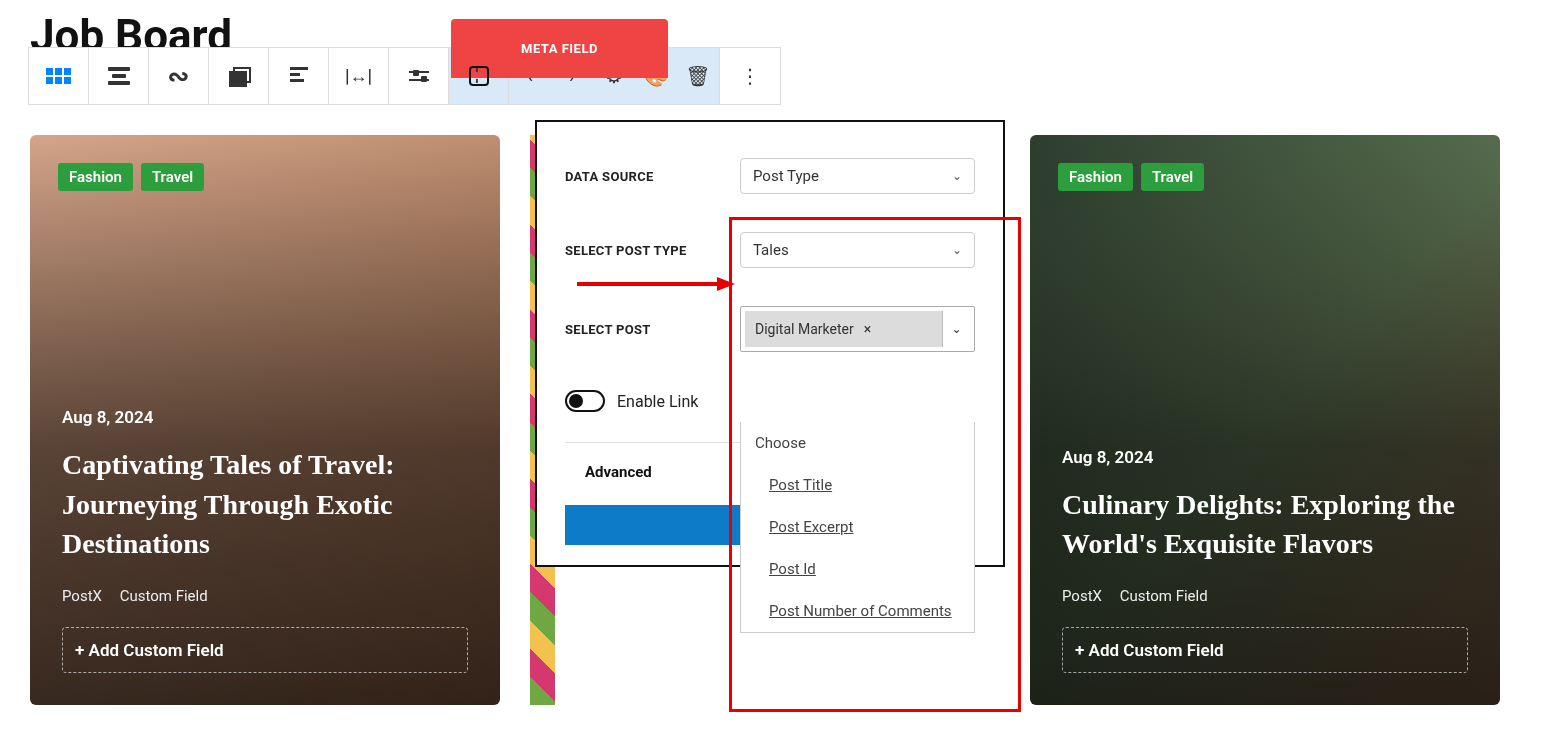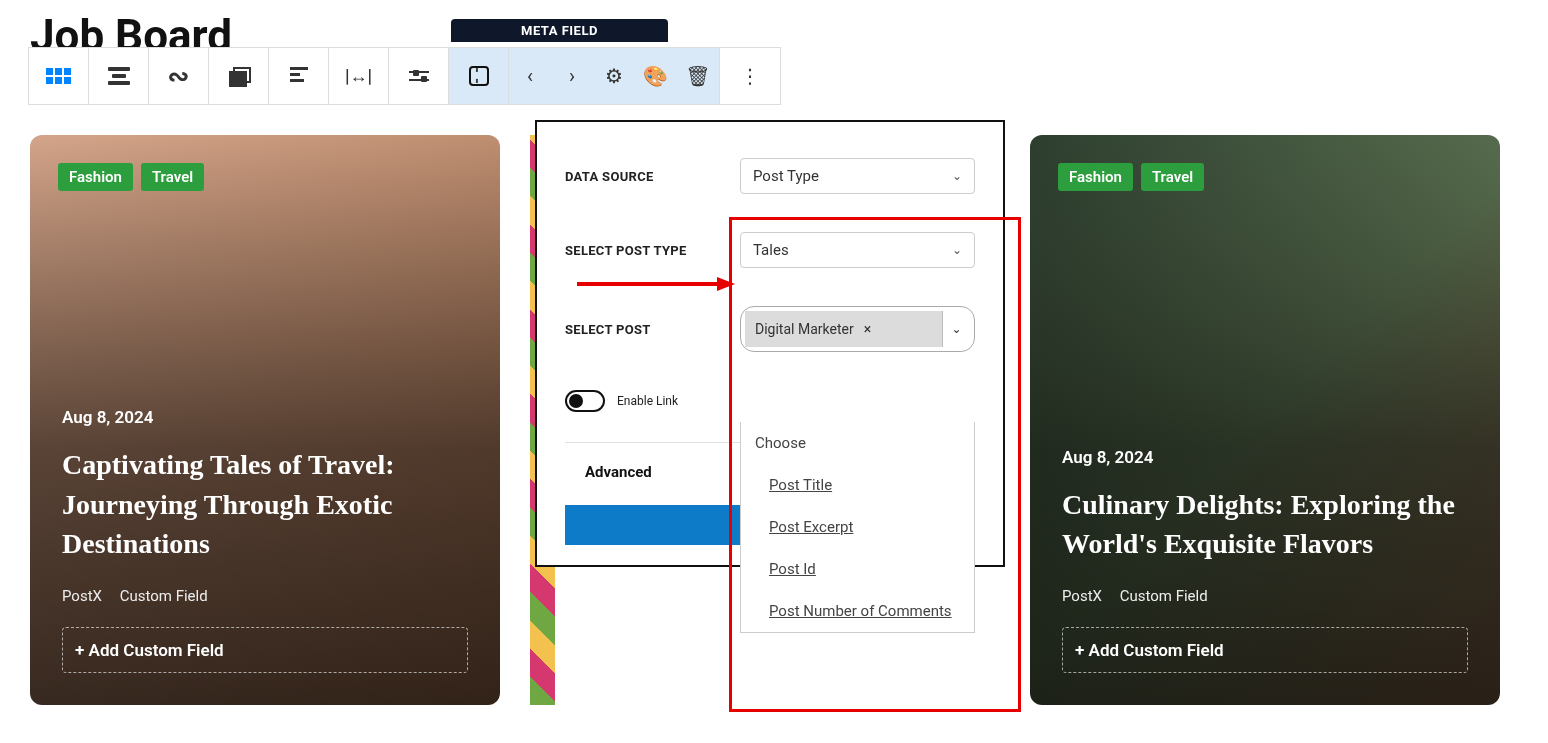--- a/index.html
+++ b/index.html
@@ -21,26 +21,26 @@
       margin-bottom: -15px;
     }
     .toolbar-wrap {
       position: relative;
       margin-left: 28px;
     }
     .meta-field-tab {
       position: absolute;
       left: 423px;
       top: -28px;
-      background: #0f172a;
+      background: #ef4444;
       color: #fff;
       font-weight: 700;
       font-size: 13px;
       letter-spacing: 0.5px;
-      padding: 4px 70px;
+      padding: 22px 70px;
       border-radius: 4px 4px 0 0;
       text-align: center;
     }
     .toolbar {
       display: flex;
       border: 1px solid #ddd;
       background: #fff;
       width: fit-content;
       height: 58px;
     }
@@ -70,21 +70,21 @@
       border-right: 1px solid #ddd;
     }
     .content-area {
       display: flex;
       gap: 30px;
       margin: 30px;
     }
     .card {
       width: 470px;
       height: 570px;
-      border-radius: 12px;
+      border-radius: 6px;
       position: relative;
       overflow: hidden;
       background: linear-gradient(180deg, rgba(0,0,0,0.0) 0%, rgba(0,0,0,0.5) 60%, rgba(0,0,0,0.7) 100%);
       display: flex;
       flex-direction: column;
       justify-content: flex-end;
       padding: 32px;
     }
     .card.card-1 {
       background: linear-gradient(180deg, rgba(0,0,0,0.0) 0%, rgba(0,0,0,0.55) 55%, rgba(0,0,0,0.7) 100%), 
@@ -188,21 +188,21 @@
       cursor: pointer;
       background: #fff;
     }
     .panel-select.open {
       border-color: #888;
     }
     .panel-multiselect {
       width: 235px;
       height: 46px;
       border: 1px solid #aaa;
-      border-radius: 14px;
+      border-radius: 2px;
       display: flex;
       align-items: center;
       padding: 4px;
       background: #fff;
     }
     .ms-chip {
       background: #dcdcdc;
       padding: 7px 10px;
       font-size: 14px;
       color: #333;
@@ -441,21 +441,21 @@
             <span>×</span>
           </div>
           <div class="ms-arrow">
               <span>⌄</span>
             </div>
         </div>
       </div>
 
       <div class="toggle-row">
         <div class="toggle"></div>
-        <span style="font-size:12px;color:#222;">Enable Link</span>
+        <span style="font-size:16px;color:#222;">Enable Link</span>
       </div>
       <div class="divider"></div>
       <div class="advanced">Advanced</div>
       <div class="blue-bar"></div>
 
       <div class="dropdown-list">
         <div class="dropdown-item">Choose</div>
         <div class="dropdown-item sub">Post Title</div>
         <div class="dropdown-item sub">Post Excerpt</div>
         <div class="dropdown-item sub">Post Id</div>

